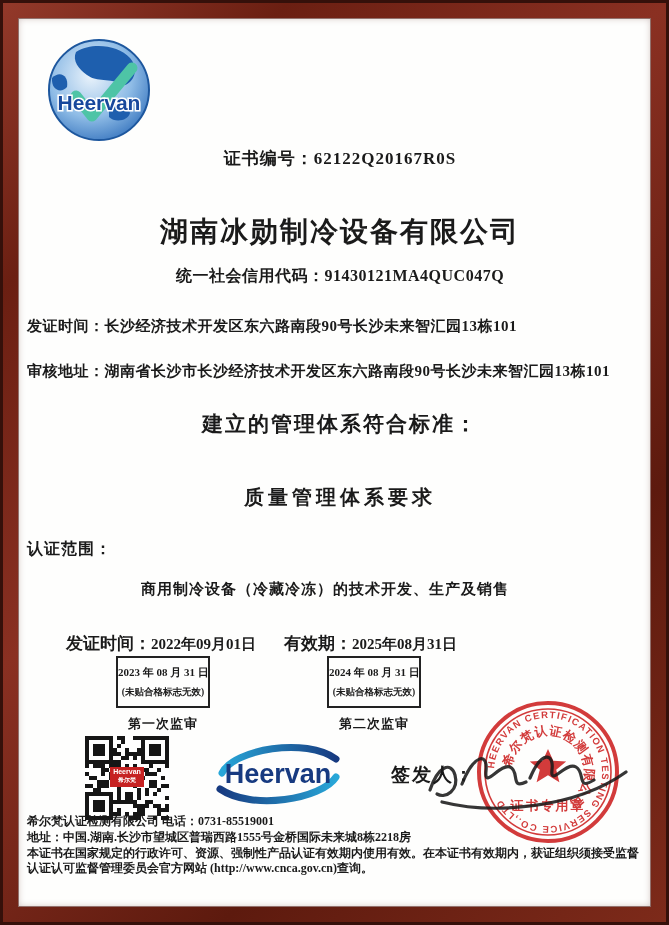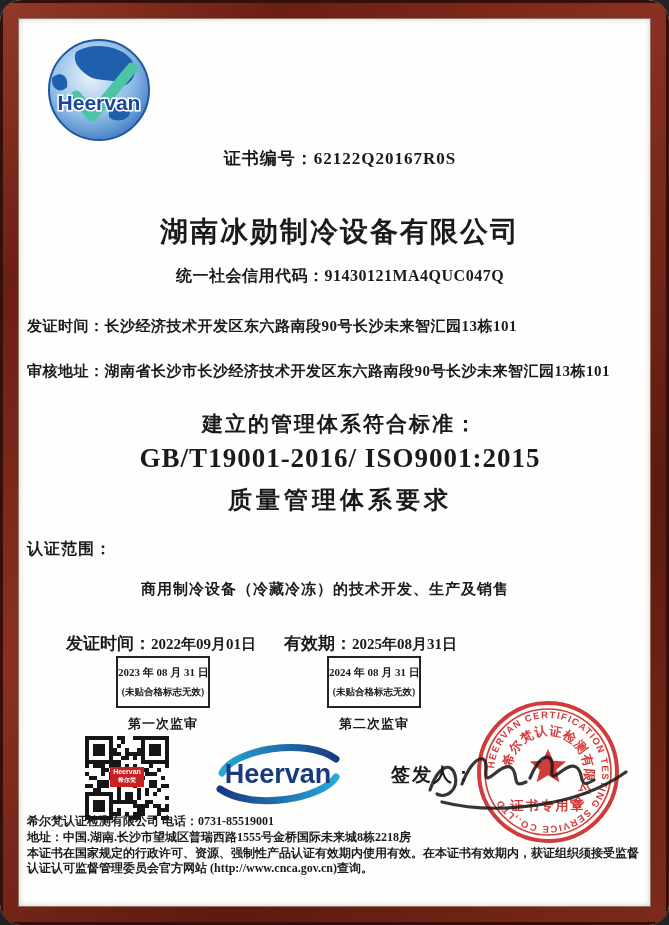--- a/index.html
+++ b/index.html
@@ -1,34 +1,34 @@
 <!DOCTYPE html>
 <html><head>
 <meta charset="utf-8">
 <style>
   html,body{margin:0;padding:0;background:#222;}
   #page{position:relative;width:669px;height:925px;background:#fff;overflow:hidden;
-        font-family:"Liberation Serif","DejaVu Serif",serif;color:#1a1a1a;border-radius:21px;}
+        font-family:"Liberation Serif","DejaVu Serif",serif;color:#1a1a1a;}
   
   .frame-outer{position:absolute;inset:0;background:#35100a;}
   .frame-face{position:absolute;inset:3px;
       background:linear-gradient(135deg,#93392a 0%,#6b1f12 18%,#8a3022 42%,#5d1a0e 72%,#7d2a1a 100%);}
   .paper{position:absolute;inset:18px;background:#fefefd;
       box-shadow:inset 0 0 0 1px rgba(74,21,14,.55), inset 0 0 7px rgba(74,21,14,.28);}
   .cline{position:absolute;left:15px;width:650px;text-align:center;white-space:nowrap;}
   .lline{position:absolute;left:27px;width:625px;white-space:nowrap;}
   .title{font-size:33px;font-weight:bold;letter-spacing:4px;}
   .certno{font-size:17px;font-weight:bold;letter-spacing:1px;}
   .declare{font-size:18px;font-weight:bold;letter-spacing:3px;}
   .company{font-size:28px;font-weight:bold;letter-spacing:2px;}
   .credit{font-size:16px;font-weight:bold;letter-spacing:.5px;}
   .addr{font-size:15px;font-weight:600;letter-spacing:.5px;}
   .stdhead{font-size:21px;font-weight:bold;letter-spacing:2px;}
   .stdcode{font-size:27px;font-weight:600;letter-spacing:1px;}
-  .stdname{font-size:24px;font-weight:bold;letter-spacing:4px;}
+  .stdname{font-size:20px;font-weight:bold;letter-spacing:4px;}
   .scopelbl{font-size:16px;font-weight:600;letter-spacing:1px;}
   .scopetxt{font-size:15px;font-weight:600;letter-spacing:1px;text-align:center;left:10px;width:630px;}
   .datelbl{font-size:17px;font-weight:bold;}
   .dateval{font-size:15px;font-weight:bold;}
   .auditbox{position:absolute;width:94px;height:52px;border:2px solid #222;box-sizing:border-box;text-align:center;}
   .auditdate{font-size:11px;font-weight:bold;margin-top:7px;white-space:nowrap;}
   .auditnote{font-size:9.5px;font-weight:bold;margin-top:6px;white-space:nowrap;}
   .auditcap{position:absolute;width:94px;text-align:center;font-size:13px;font-weight:bold;letter-spacing:1px;}
   .issuer{position:absolute;font-size:19px;font-weight:bold;letter-spacing:2px;}
   .footer{position:absolute;left:27px;top:814px;width:620px;}
@@ -80,21 +80,20 @@
   </div>
 
   <div class="lline addr" style="top:317px;">
     <span>发证时间：</span><span>长沙经济技术开发区东六路南段90号长沙未来智汇园13栋101</span>
   </div>
   <div class="lline addr" style="top:362px;">
     <span>审核地址：</span><span>湖南省长沙市长沙经济技术开发区东六路南段90号长沙未来智汇园13栋101</span>
   </div>
 
   <div class="cline stdhead" style="top:410px;">建立的管理体系符合标准：</div>
-  <div class="cline stdcode" style="top:443px;">GB/T19001-2016/ ISO9001:2015</div>
   <div class="cline stdname" style="top:484px;">质量管理体系要求</div>
 
   <div class="lline scopelbl" style="top:539px;">认证范围：</div>
   <div class="cline scopetxt" style="top:580px;">商用制冷设备（冷藏冷冻）的技术开发、生产及销售</div>
 
   <div style="position:absolute;left:66px;top:632px;white-space:nowrap;">
     <span class="datelbl">发证时间：</span><span class="dateval">2022年09月01日</span>
   </div>
   <div style="position:absolute;left:284px;top:632px;white-space:nowrap;">
     <span class="datelbl">有效期：</span><span class="dateval">2025年08月31日</span>

